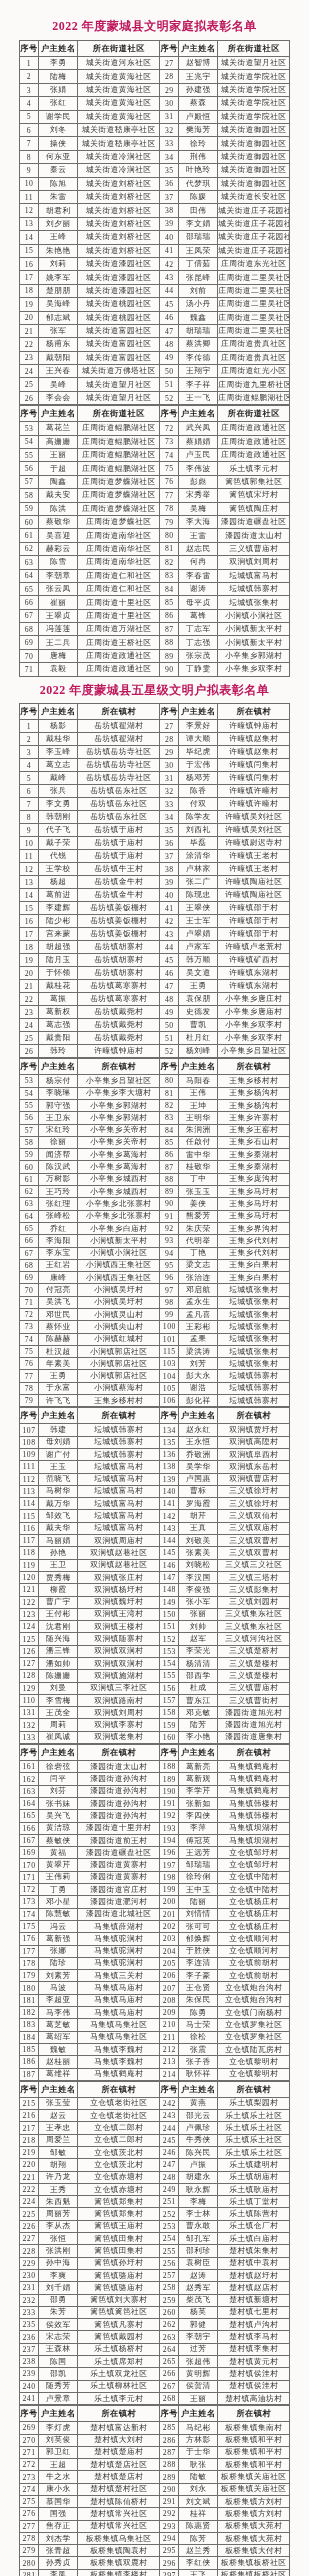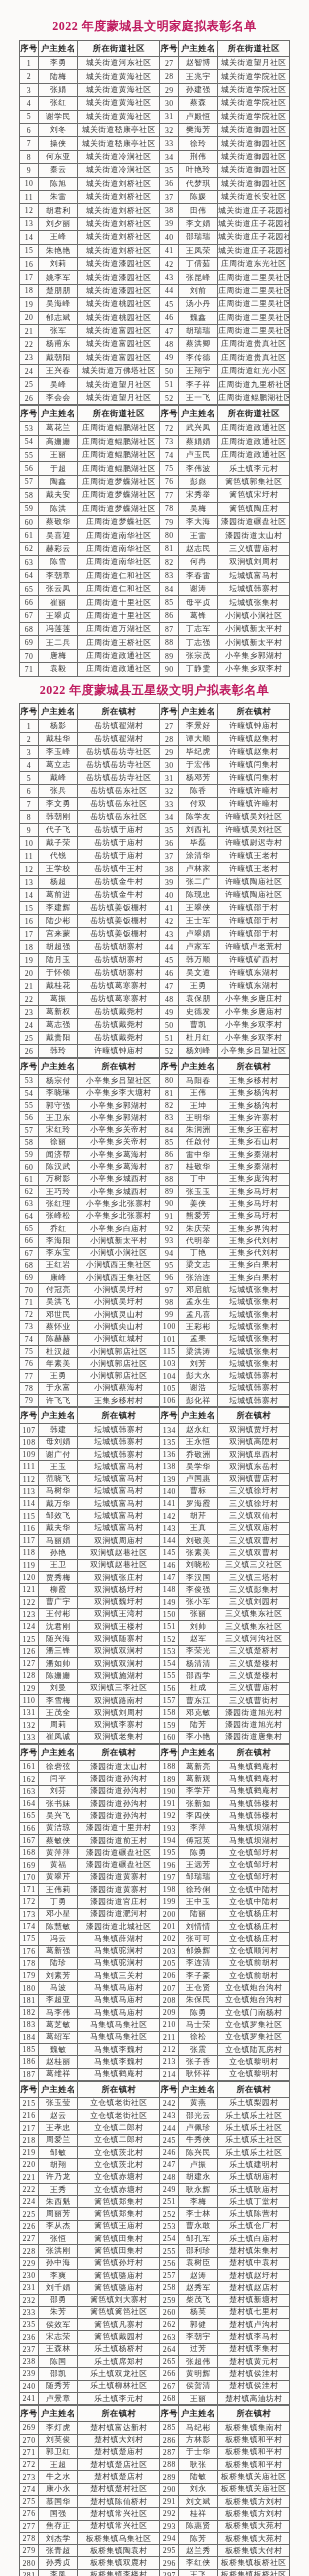--- a/index.html
+++ b/index.html
@@ -1241,28 +1241,20 @@
           </tr>
           <tr>
             <td class="c-serial">167</td>
             <td class="c-name">蔡敏侠</td>
             <td class="c-loc">漆园街道前王村</td>
             <td class="c-serial">194</td>
             <td class="c-name">傅冠英</td>
             <td class="c-loc">马集镇坝湖村</td>
           </tr>
           <tr>
-            <td class="c-serial">168</td>
-            <td class="c-name">黄萍萍</td>
-            <td class="c-loc">漆园街道碾盘社区</td>
-            <td class="c-serial">195</td>
-            <td class="c-name">陈勇</td>
-            <td class="c-loc">立仓镇邹圩村</td>
-          </tr>
-          <tr>
             <td class="c-serial">169</td>
             <td class="c-name">黄福</td>
             <td class="c-loc">漆园街道碾盘社区</td>
             <td class="c-serial">196</td>
             <td class="c-name">王远芳</td>
             <td class="c-loc">立仓镇邹圩村</td>
           </tr>
           <tr>
             <td class="c-serial">170</td>
             <td class="c-name">黄翠芹</td>
@@ -1310,20 +1302,28 @@
             <td class="c-serial">202</td>
             <td class="c-name">张可可</td>
             <td class="c-loc">立仓镇杨庄村</td>
           </tr>
           <tr>
             <td class="c-serial">176</td>
             <td class="c-name">葛新强</td>
             <td class="c-loc">马集镇驼涧村</td>
             <td class="c-serial">203</td>
             <td class="c-name">郁焕辉</td>
+            <td class="c-loc">立仓镇顺河村</td>
+          </tr>
+          <tr>
+            <td class="c-serial">177</td>
+            <td class="c-name">张娜</td>
+            <td class="c-loc">马集镇驼涧村</td>
+            <td class="c-serial">204</td>
+            <td class="c-name">于胜侠</td>
             <td class="c-loc">立仓镇顺河村</td>
           </tr>
           <tr>
             <td class="c-serial">178</td>
             <td class="c-name">陆珍</td>
             <td class="c-loc">马集镇驼涧村</td>
             <td class="c-serial">205</td>
             <td class="c-name">李连清</td>
             <td class="c-loc">立仓镇前胡村</td>
           </tr>

